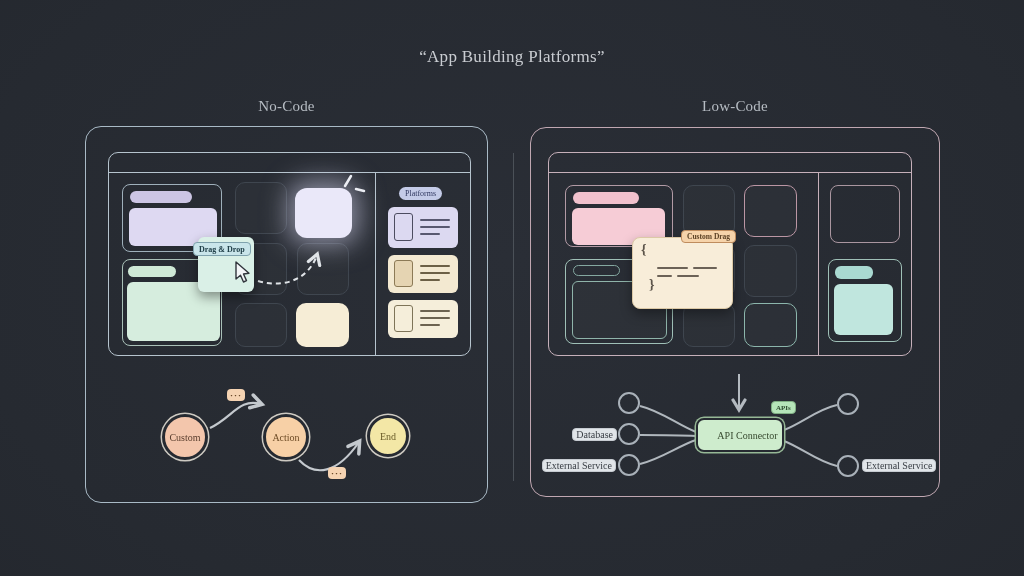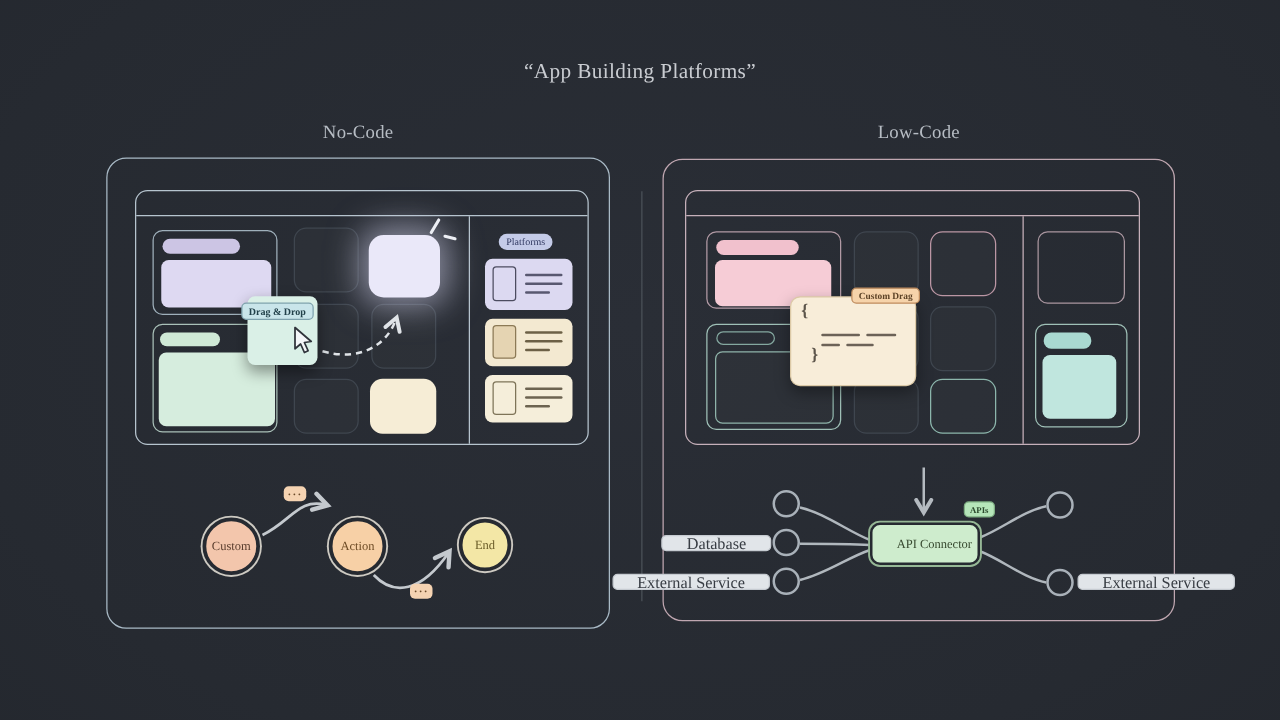--- a/index.html
+++ b/index.html
@@ -32,22 +32,22 @@
   .gsq-teal{border-color:#8cb6ac;}
   .glow{background:#eae8f9;border-radius:12px;box-shadow:0 0 26px 7px rgba(222,222,250,.55);}
   .tline{height:2px;border-radius:1px;}
   .label-pill{display:flex;align-items:center;justify-content:center;white-space:nowrap;}
   .fnode{
     border-radius:50%;display:flex;align-items:center;justify-content:center;
     border:3px solid #262a31;box-shadow:0 0 0 1.5px rgba(224,219,210,.9);
   }
   .fcirc{width:22px;height:22px;border-radius:50%;border:2px solid #a9b1b9;background:transparent;}
   .iopill{
-    height:13px;padding:0 19px;background:#e1e5e9;border:1px solid #c6cbd1;border-radius:4px;
-    color:#383d44;font-size:13px;display:flex;align-items:center;white-space:nowrap;
+    height:13px;padding:0 3px;background:#e1e5e9;border:1px solid #c6cbd1;border-radius:4px;
+    color:#383d44;font-size:10px;display:flex;align-items:center;white-space:nowrap;
   }
   .dots-pill{
     width:18px;height:12px;background:#f5d3b2;border-radius:4px;color:#6b4a2a;
     font-size:9px;letter-spacing:1px;display:flex;align-items:center;justify-content:center;font-weight:bold;
   }
   .overlay{position:absolute;left:0;top:0;pointer-events:none;}
   .brace{color:#5c544a;font-size:14px;font-weight:bold;}
 </style>
 </head>
 <body>

